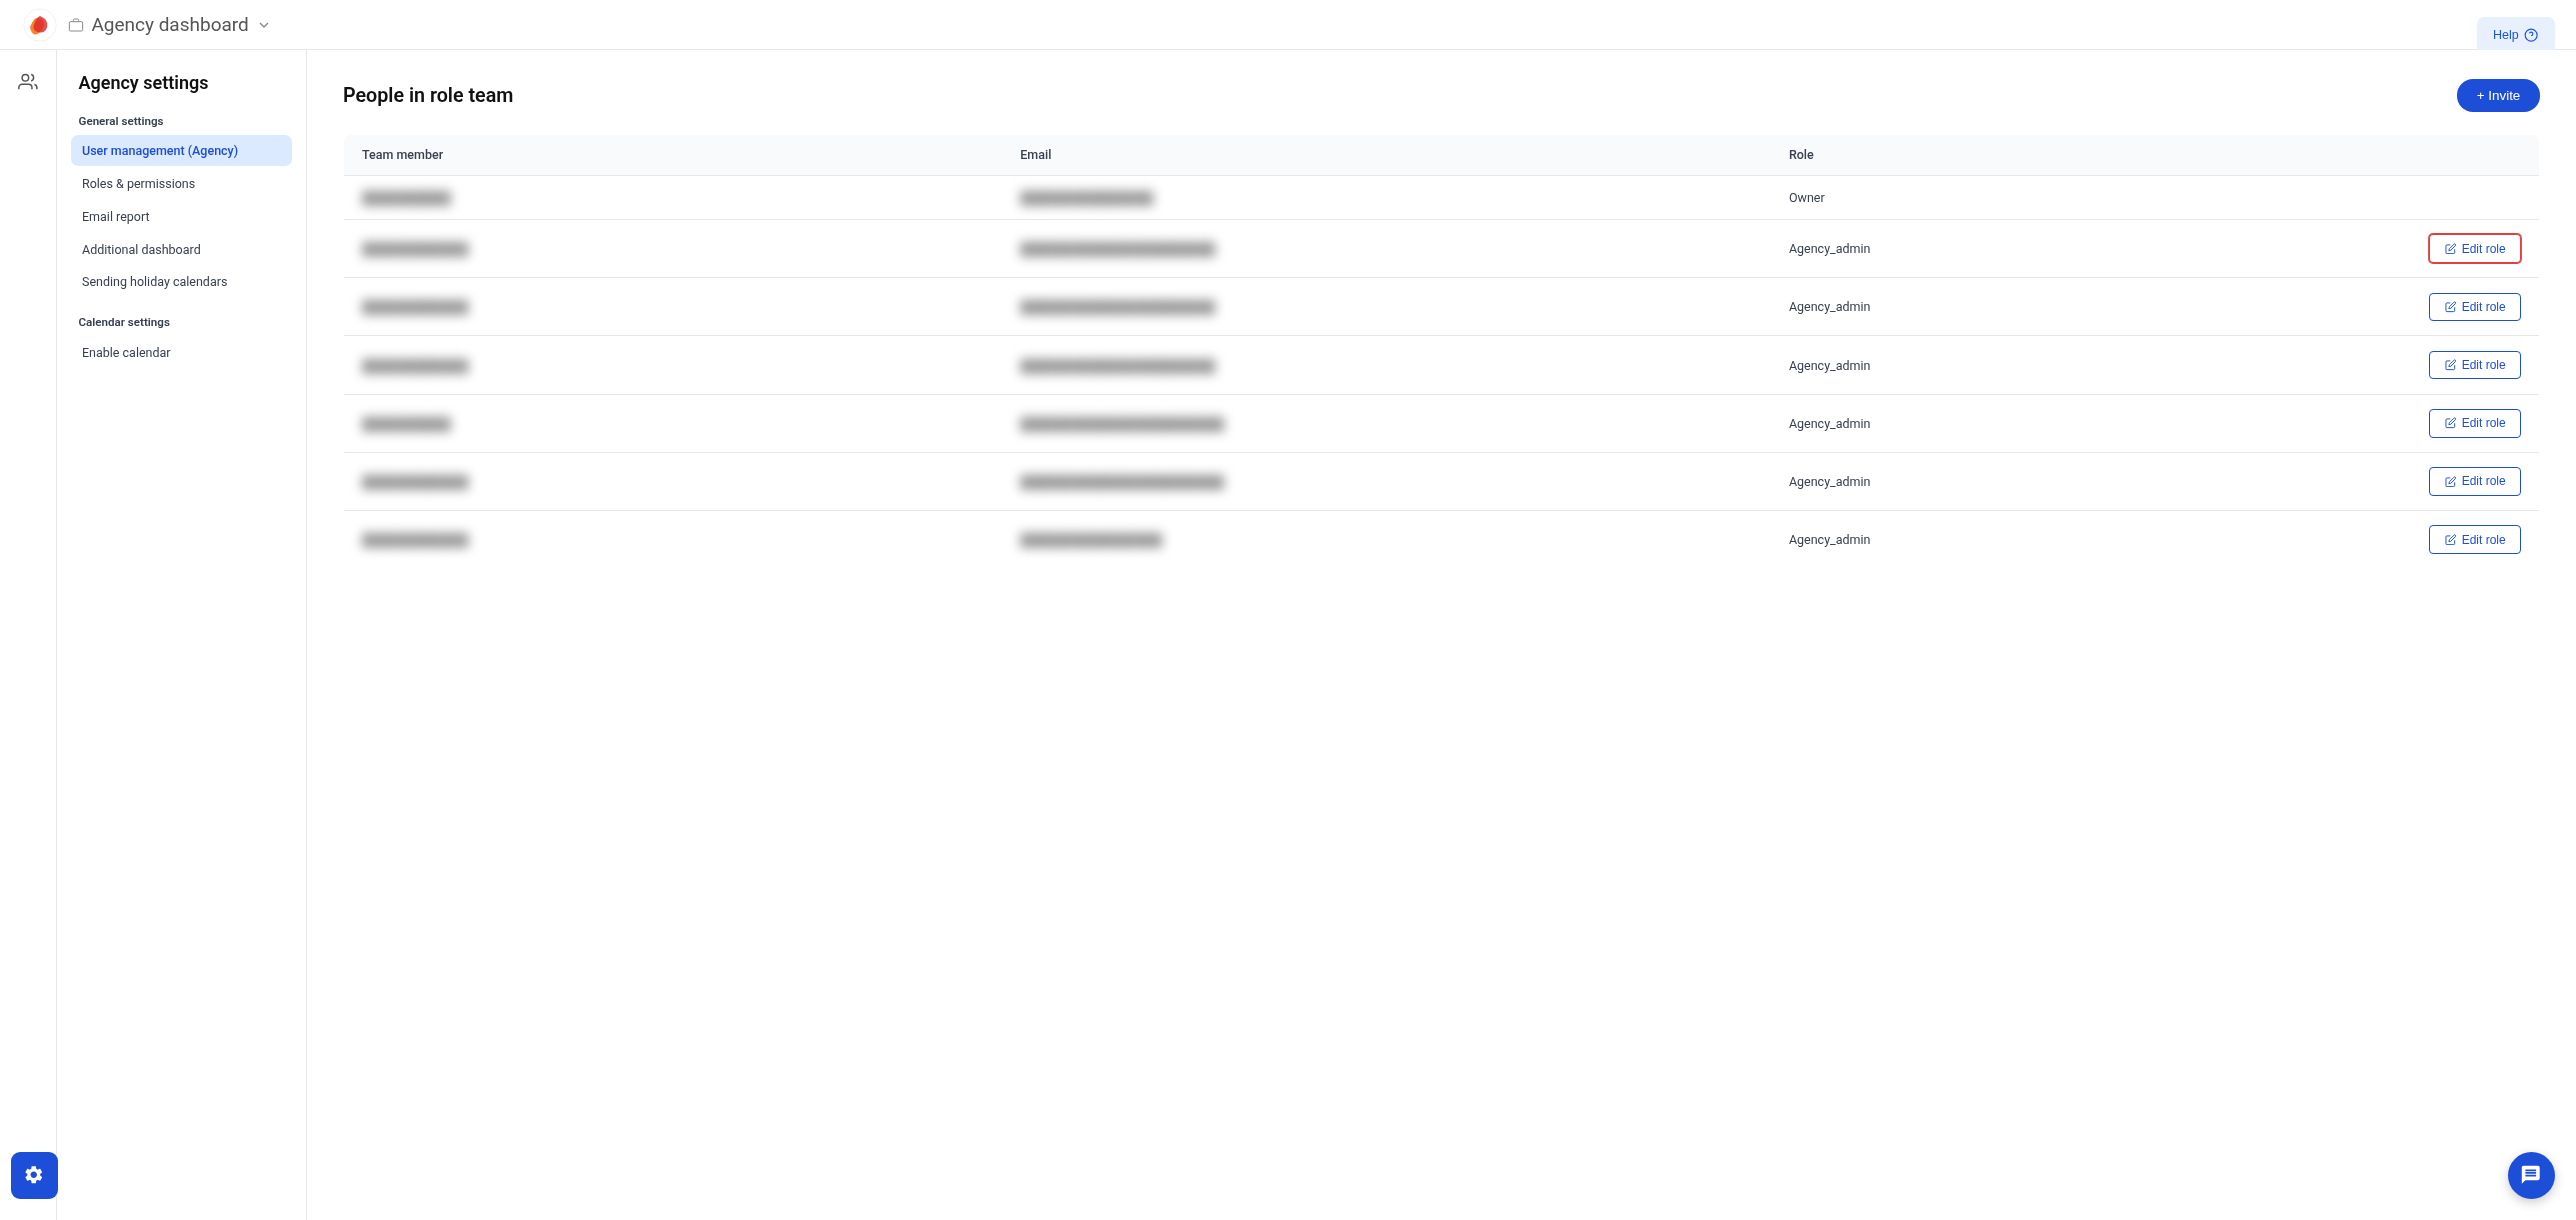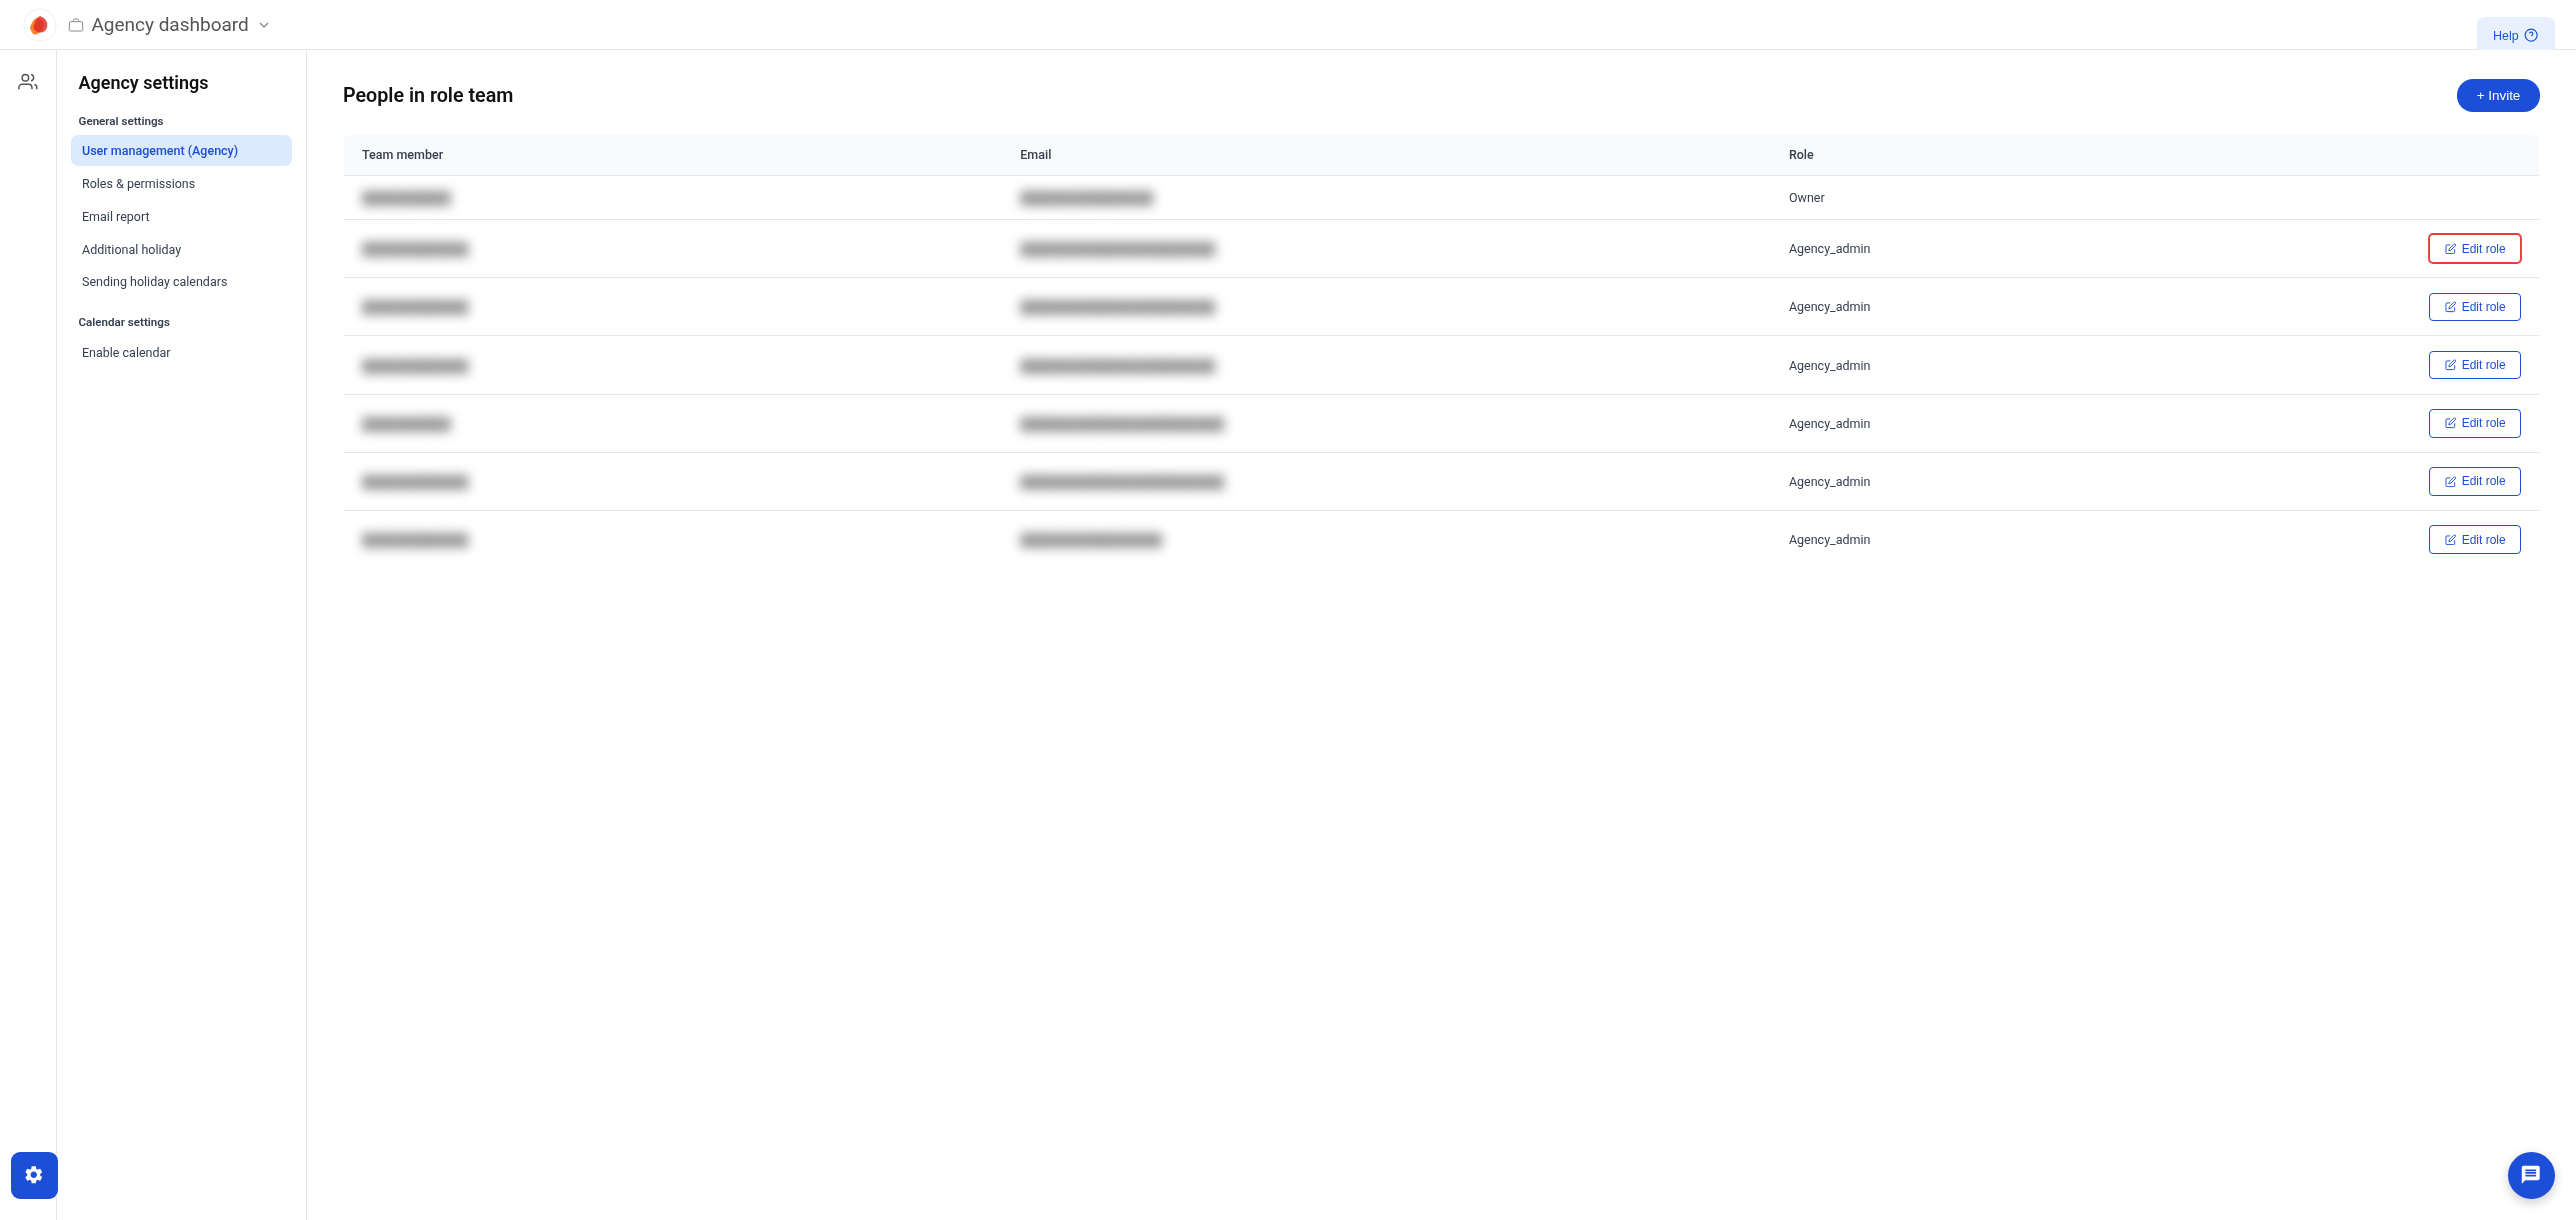--- a/index.html
+++ b/index.html
@@ -9,21 +9,21 @@
     .topnav {
       display: flex; align-items: center; justify-content: space-between;
       background: #fff; border-bottom: 0.9px solid #e5e7eb;
       padding: 0 21.5px; height: 50px;
     }
     .topnav-left { display: flex; align-items: center; gap: 10.7px; }
     .nav-breadcrumb { display: flex; align-items: center; gap: 7.2px; color: #555; font-size: 19px; }
     .nav-breadcrumb svg { width: 16px; height: 16px; color: #888; }
     .help-btn {
       background: #e8f0fe; color: #1a56db; border: none; border-radius: 7.2px;
-      padding: 11px 16px; font-size: 12.5px; cursor: pointer; display: flex; align-items: flex-end; gap: 5.4px; margin-top: 22px;
+      padding: 11px 16px; font-size: 12.5px; cursor: pointer; display: flex; align-items: flex-start; gap: 5.4px; margin-top: 22px;
     }
 
     
     .app-layout { display: flex; height: calc(100vh - 50px); }
 
     
     .icon-bar {
       width: 57px; background: #fff; border-right: 0.9px solid #e5e7eb;
       display: flex; flex-direction: column; align-items: center; padding: 14.3px 0; gap: 14.3px;
     }
@@ -149,21 +149,21 @@
       <div class="sidebar-item active">
         <span>User management (Agency)</span>
       </div>
       <div class="sidebar-item">
         <span>Roles &amp; permissions</span>
       </div>
       <div class="sidebar-item">
         <span>Email report</span>
       </div>
       <div class="sidebar-item">
-        <span>Additional holiday</span>
+        <span>Additional dashboard</span>
       </div>
       <div class="sidebar-item">
         <span>Sending holiday calendars</span>
       </div>
     </div>
 
     <div class="sidebar-section">
       <div class="sidebar-section-label">Calendar settings</div>
       <div class="sidebar-item">
         <span>Enable calendar</span>

